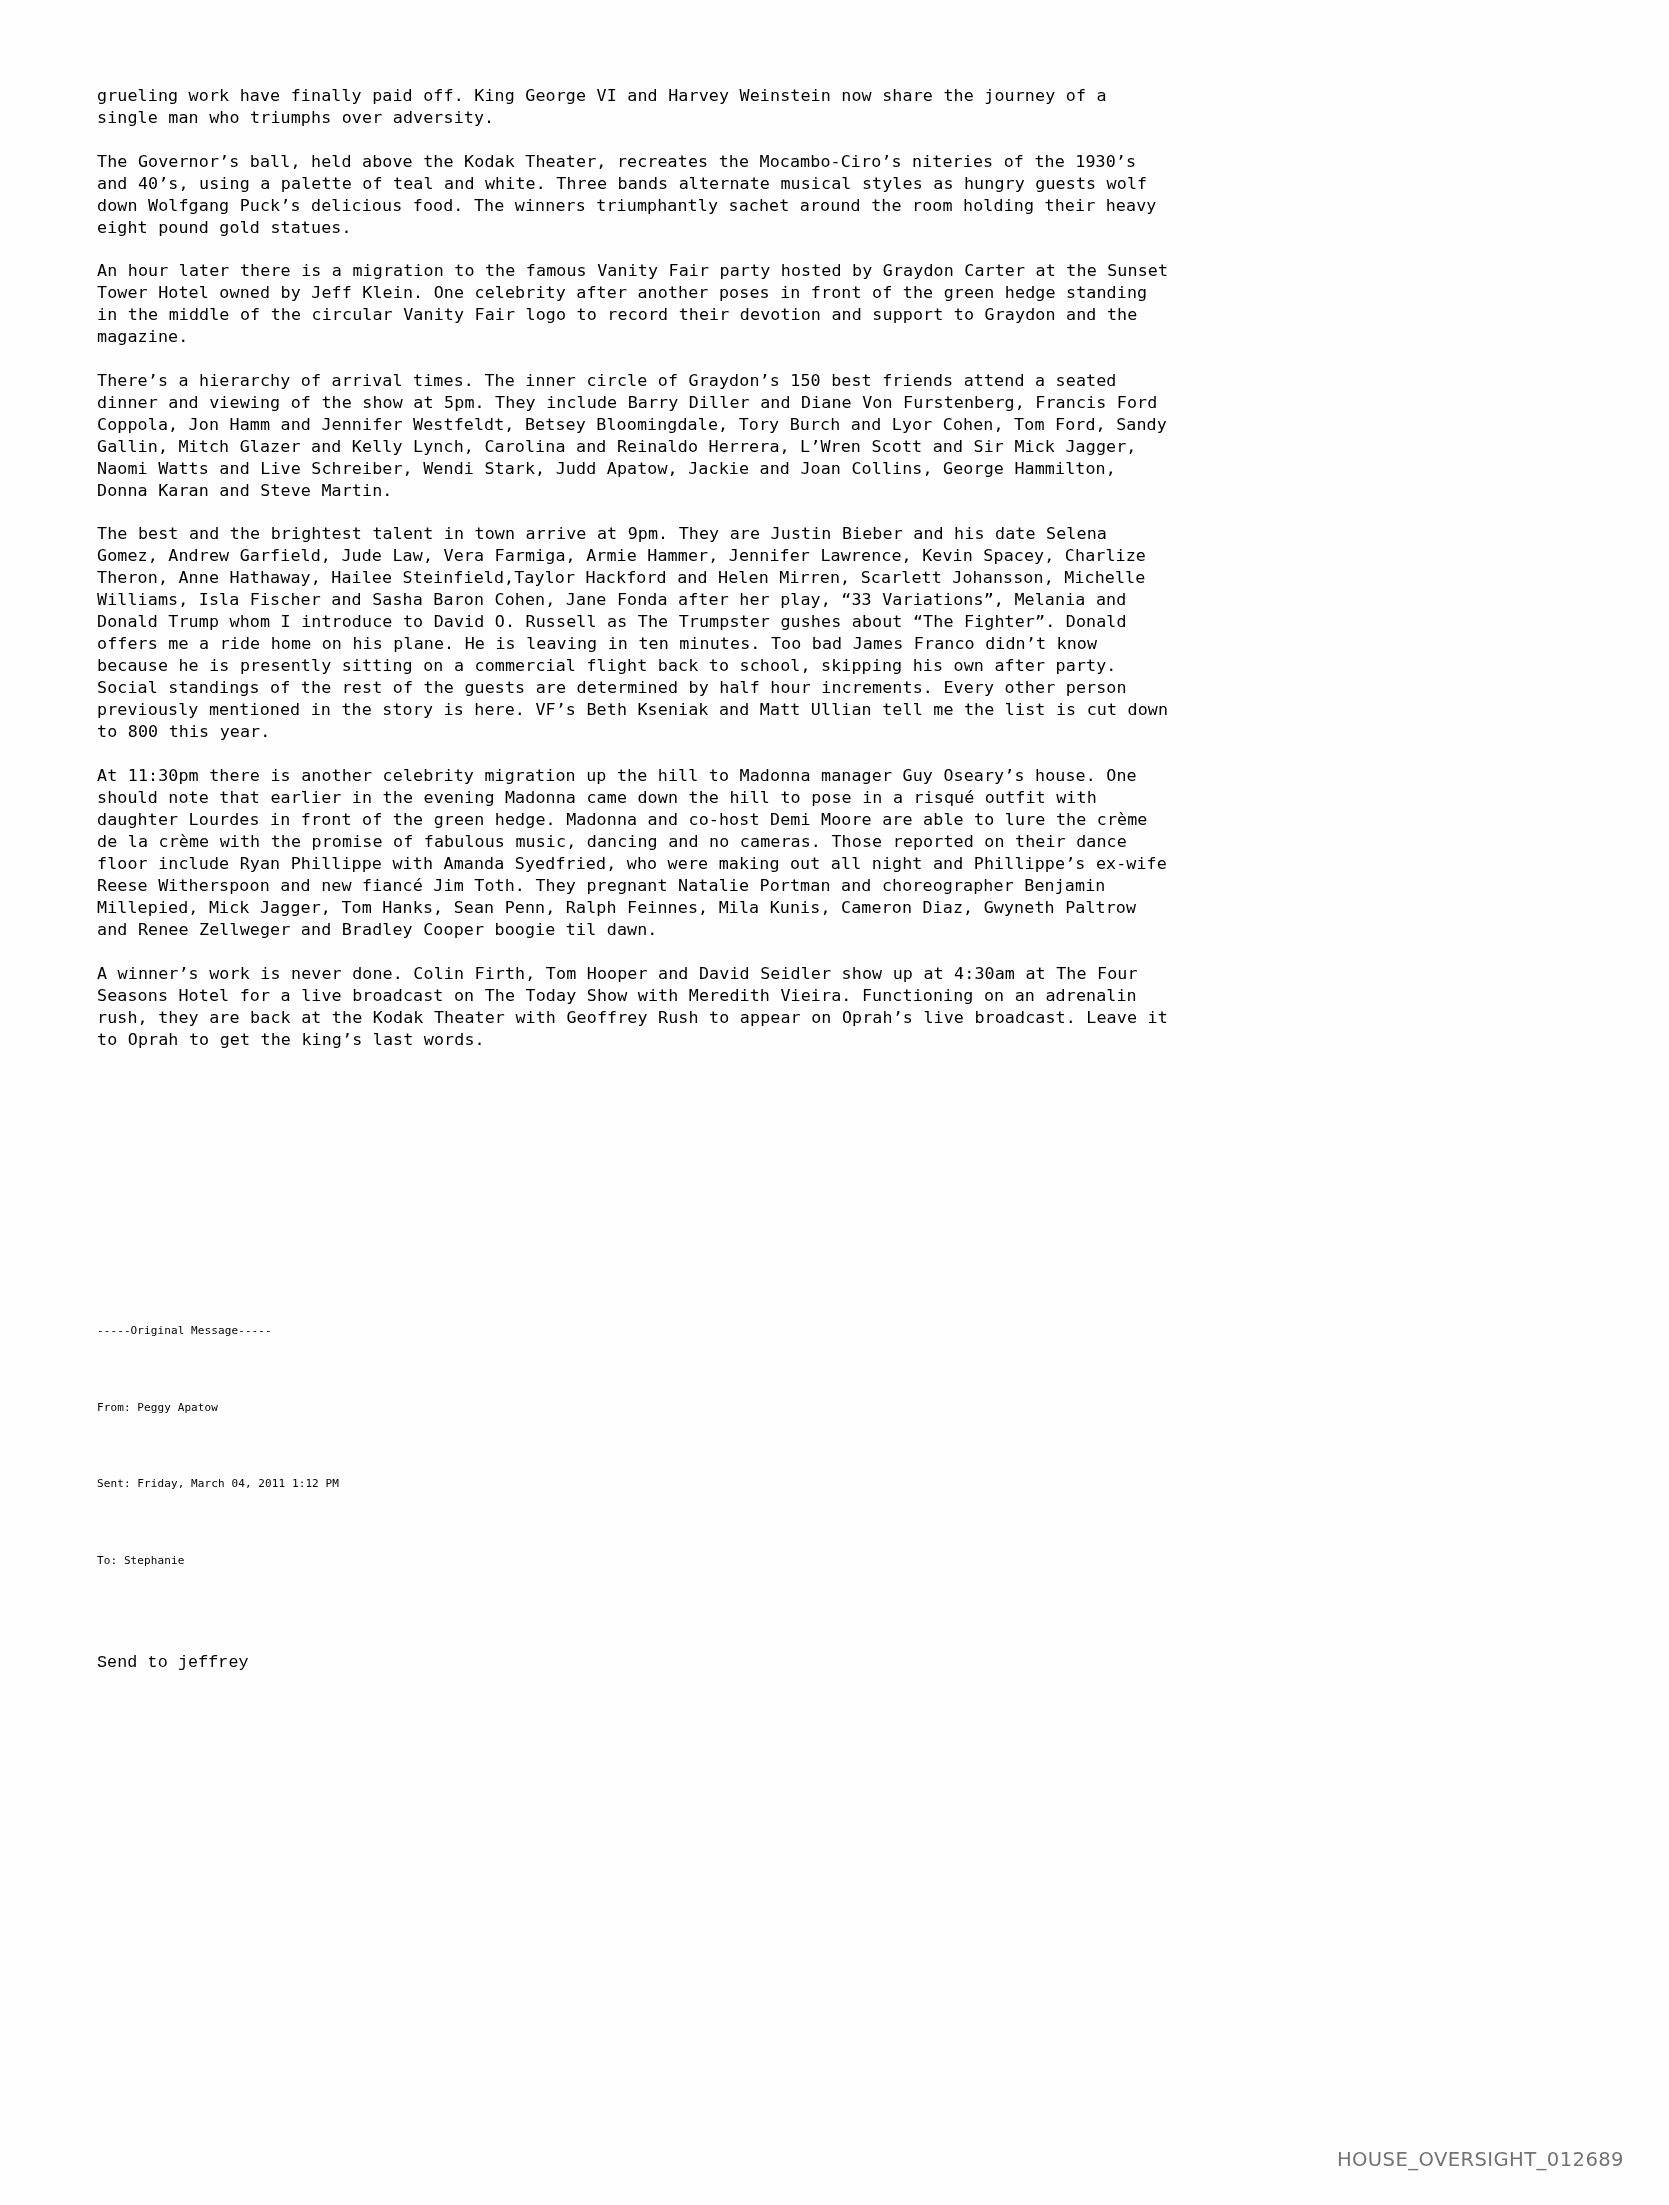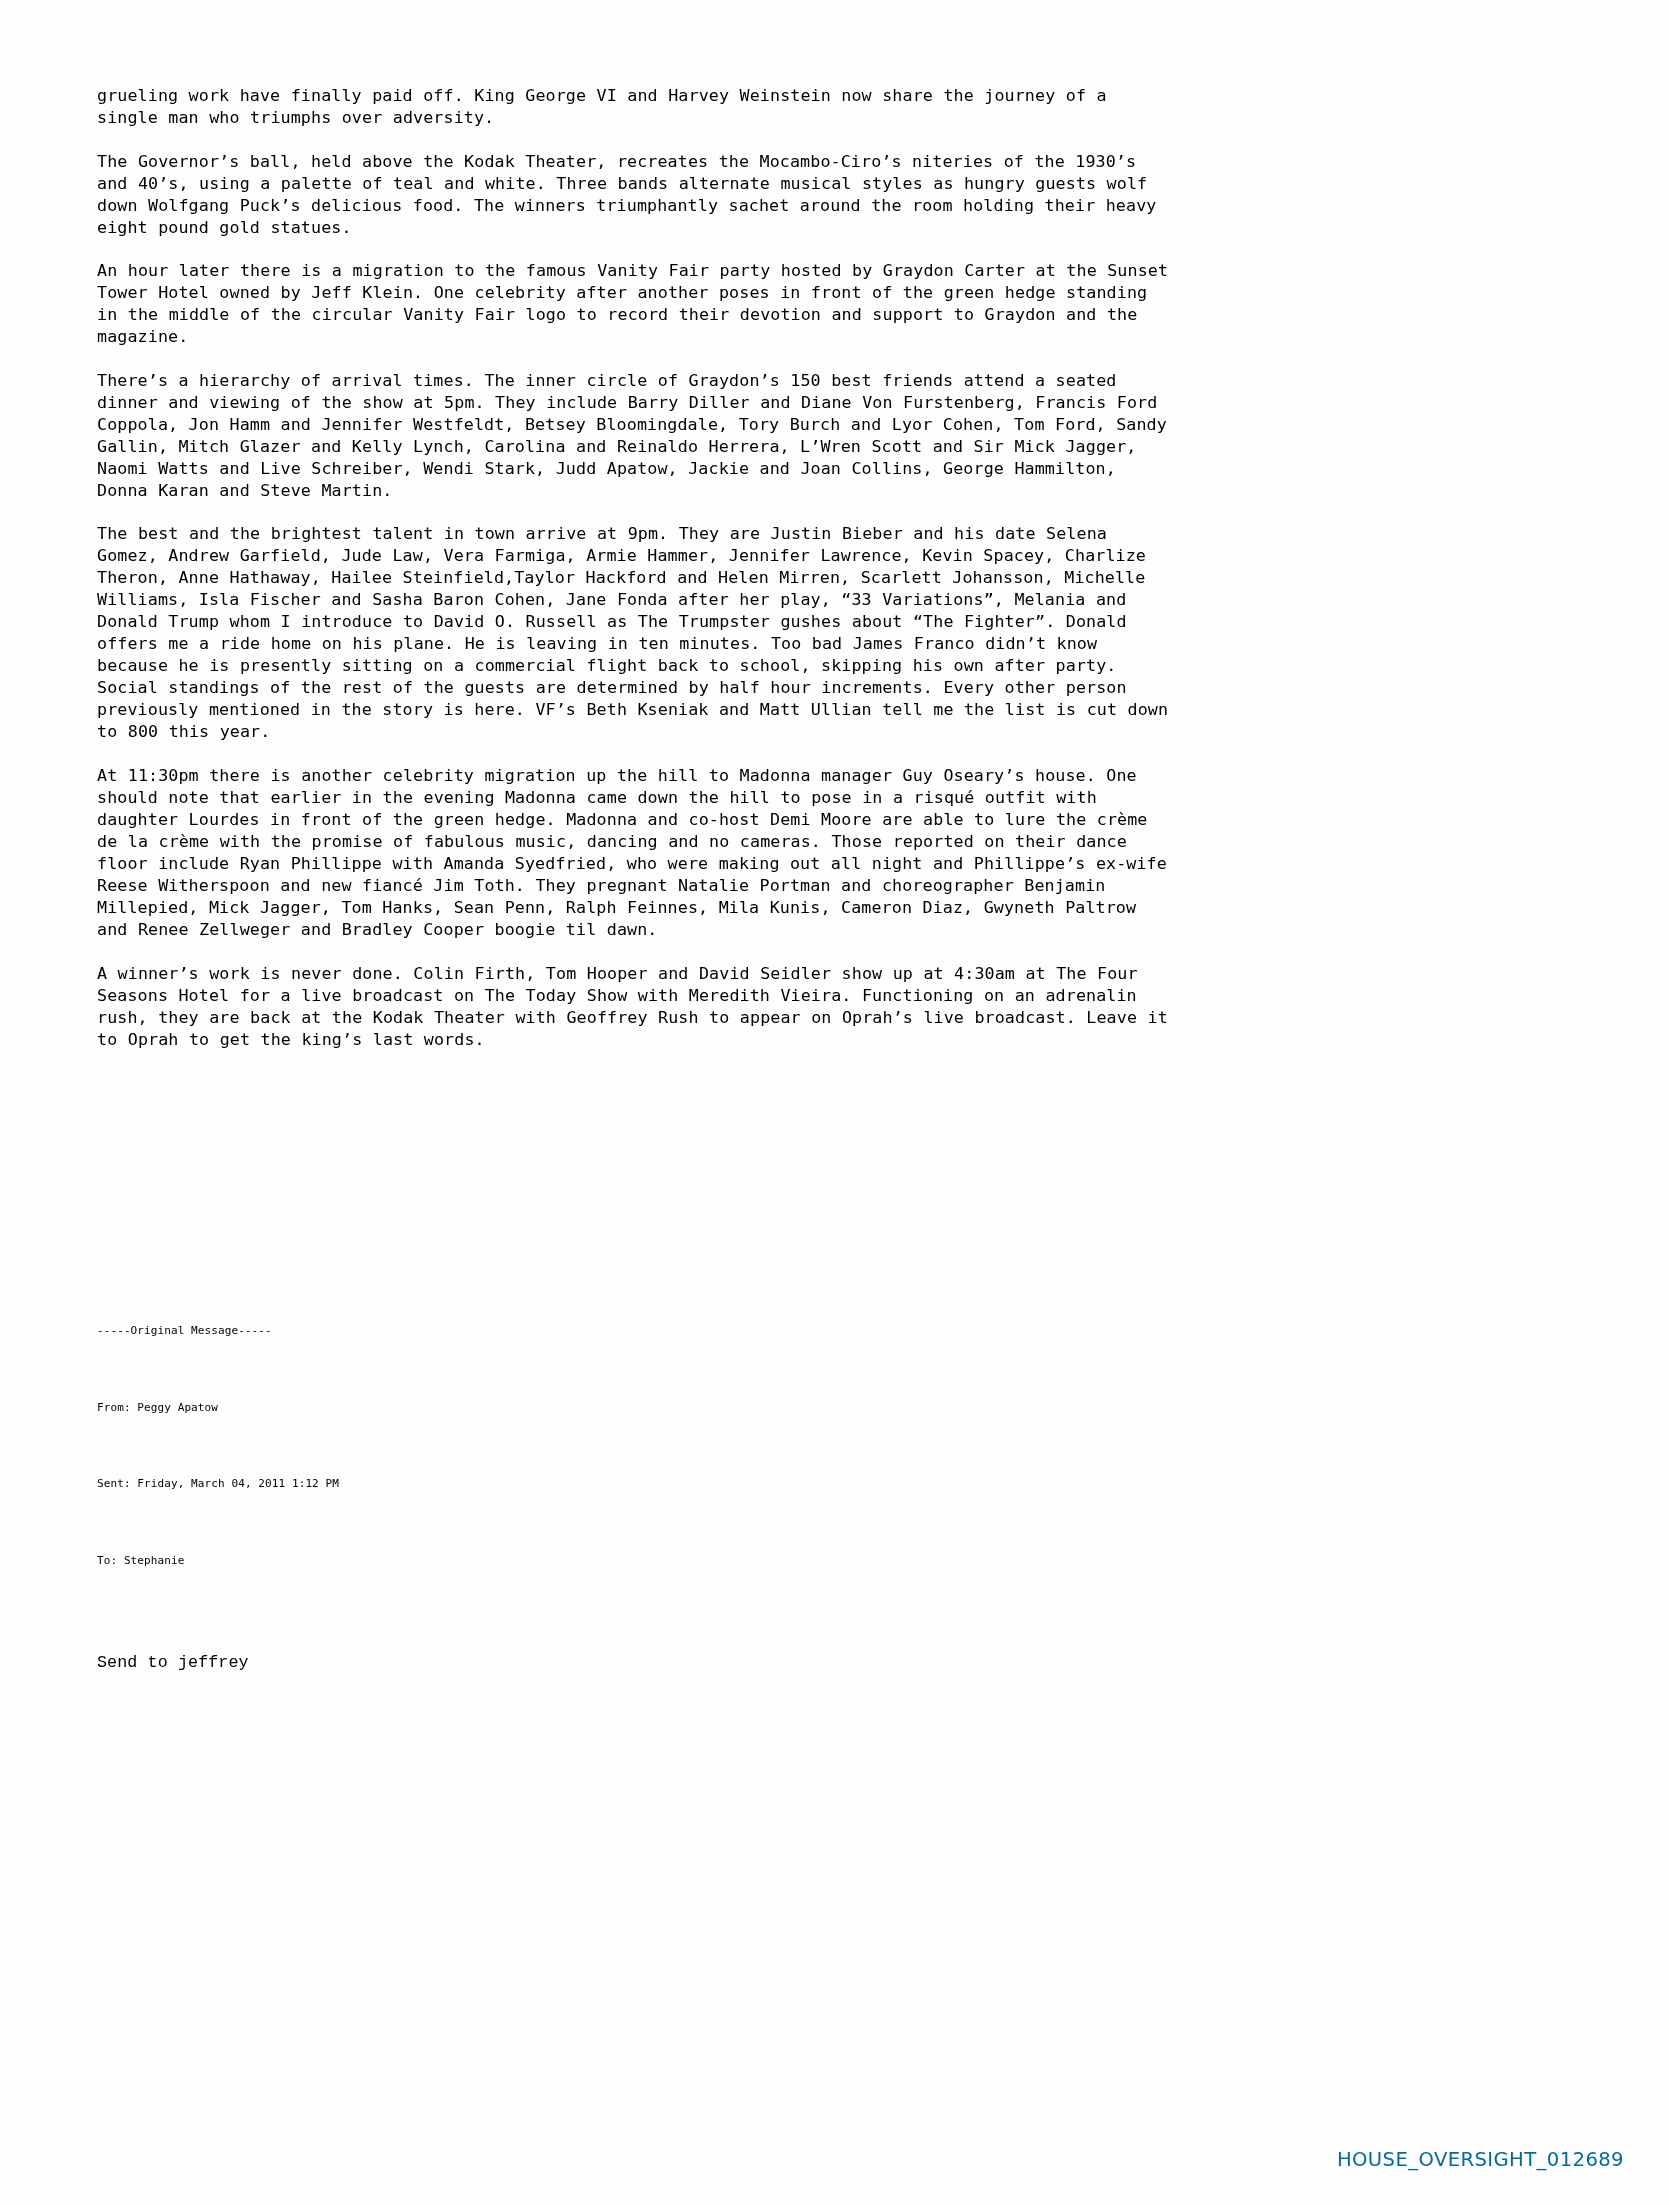--- a/index.html
+++ b/index.html
@@ -59,21 +59,21 @@
     font-family: Liberation Mono, monospace;
   }
 
   .bates {
     position: absolute;
     right: 45px;
     bottom: 34px;
     font-family: "DejaVu Sans", sans-serif;
     font-size: 19.6px;
     letter-spacing: 0.4px;
-    color: #0369a1;
+    color: #737373;
   }
 </style>
 </head>
 <body>
 
 <div class="page">
 
   <div class="doc-body">
 
     <p class="para">grueling work have finally paid off. King George VI and Harvey Weinstein now share the journey of a

